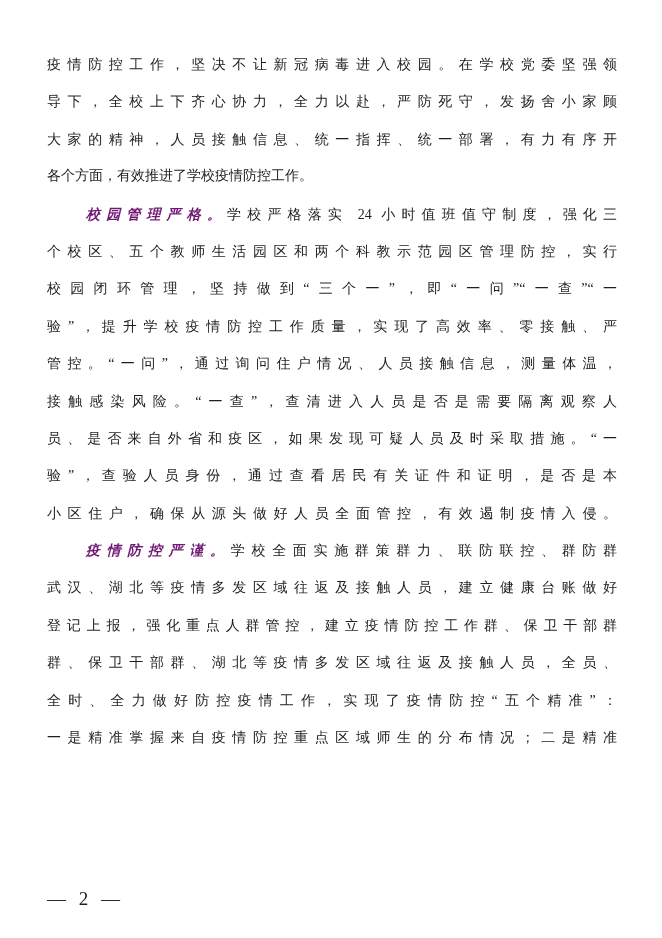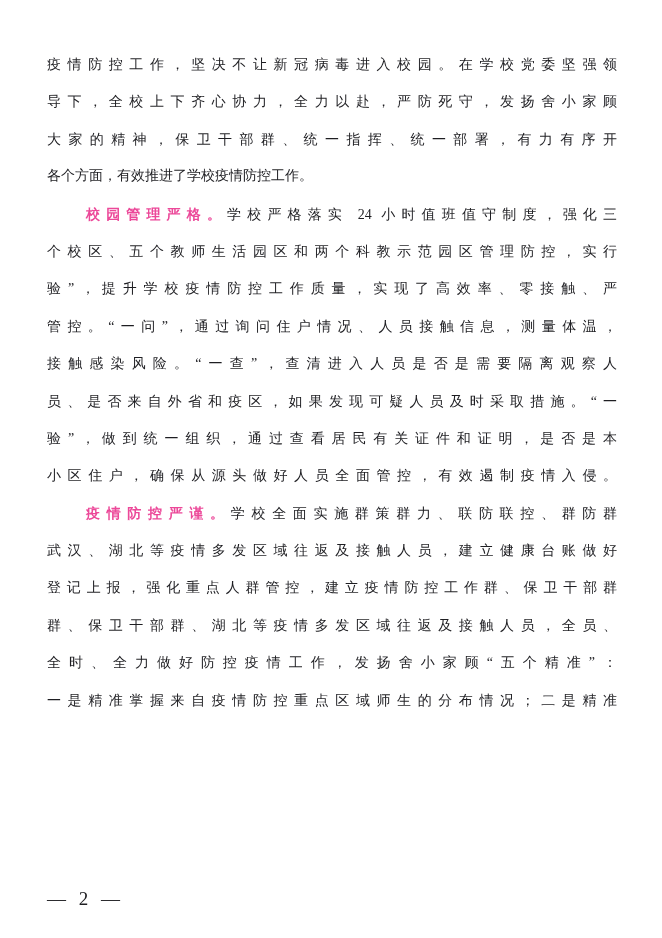--- a/index.html
+++ b/index.html
@@ -29,57 +29,58 @@
     height: 37.4px;
     line-height: 37.4px;
     font-size: 14px;
     text-align: justify;
     text-align-last: justify;
     overflow: hidden;
     white-space: normal;
   }
   .line.indent { padding-left: 39px; }
   .line.flush-left { text-align-last: left; font-family: Liberation Mono, monospace; }
-  .lead { font-weight: 700; color: #ec4899; }
+  .lead { font-weight: 700; color: #701a75; font-style: italic; }
   .footer {
     position: absolute;
     left: 47px;
     top: 885px;
     height: 28px;
     line-height: 28px;
     font-size: 19px;
     letter-spacing: 1px;
     word-spacing: 6px;
     color: #1e1e22;
   }
 </style>
 </head>
 <body>
 
 <div class="page">
   <div class="content">
       <div class="paragraph">
         <div class="line">疫情防控工作，坚决不让新冠病毒进入校园。在学校党委坚强领</div>
         <div class="line">导下，全校上下齐心协力，全力以赴，严防死守，发扬舍小家顾</div>
-        <div class="line">大家的精神，保卫干部群、统一指挥、统一部署，有力有序开</div>
+        <div class="line">大家的精神，人员接触信息、统一指挥、统一部署，有力有序开</div>
         <div class="line flush-left">各个方面，有效推进了学校疫情防控工作。</div>
       </div>
       <div class="paragraph">
         <div class="line indent"><b class="lead">校园管理严格。</b>学校严格落实 24 小时值班值守制度，强化三</div>
         <div class="line">个校区、五个教师生活园区和两个科教示范园区管理防控，实行</div>
+        <div class="line">校园闭环管理，坚持做到“三个一”，即“一问”“一查”“一</div>
         <div class="line">验”，提升学校疫情防控工作质量，实现了高效率、零接触、严</div>
         <div class="line">管控。“一问”，通过询问住户情况、人员接触信息，测量体温，</div>
         <div class="line">接触感染风险。“一查”，查清进入人员是否是需要隔离观察人</div>
         <div class="line">员、是否来自外省和疫区，如果发现可疑人员及时采取措施。“一</div>
-        <div class="line">验”，做到统一组织，通过查看居民有关证件和证明，是否是本</div>
+        <div class="line">验”，查验人员身份，通过查看居民有关证件和证明，是否是本</div>
         <div class="line">小区住户，确保从源头做好人员全面管控，有效遏制疫情入侵。</div>
       </div>
       <div class="paragraph">
         <div class="line indent"><b class="lead">疫情防控严谨。</b>学校全面实施群策群力、联防联控、群防群</div>
         <div class="line">武汉、湖北等疫情多发区域往返及接触人员，建立健康台账做好</div>
         <div class="line">登记上报，强化重点人群管控，建立疫情防控工作群、保卫干部群</div>
         <div class="line">群、保卫干部群、湖北等疫情多发区域往返及接触人员，全员、</div>
-        <div class="line">全时、全力做好防控疫情工作，发扬舍小家顾“五个精准”：</div>
+        <div class="line">全时、全力做好防控疫情工作，实现了疫情防控“五个精准”：</div>
         <div class="line">一是精准掌握来自疫情防控重点区域师生的分布情况；二是精准</div>
       </div>
     </div>
   <div class="footer">— 2 —</div>
 </div>
 
 </body></html>

